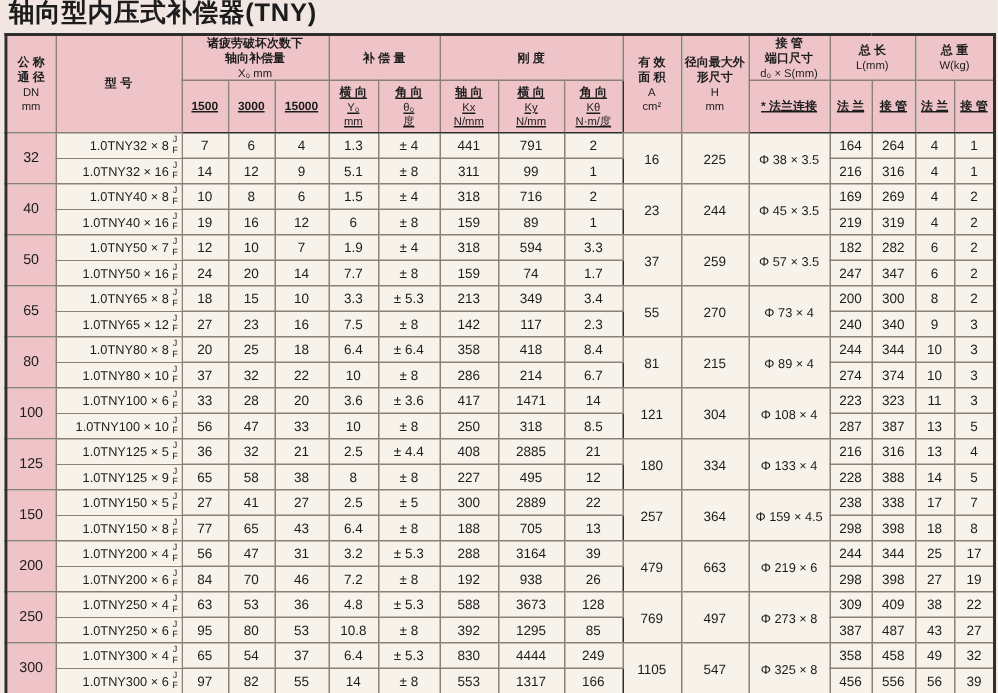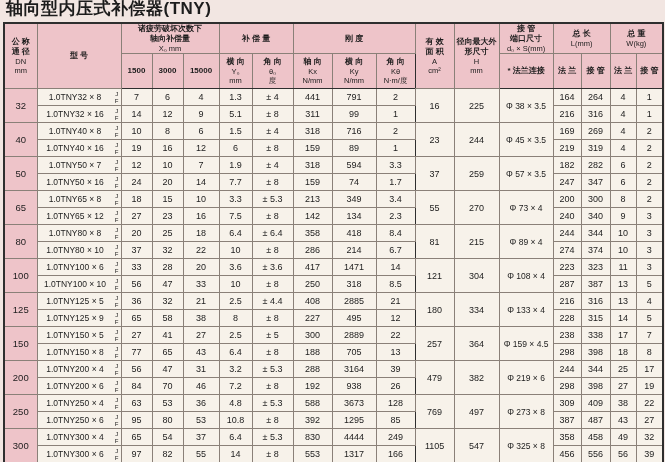--- a/index.html
+++ b/index.html
@@ -24,30 +24,30 @@
   .spec th,.spec td{
     border:1px solid #8a8078;
     padding:0;text-align:center;vertical-align:middle;
     overflow:hidden;white-space:nowrap;
   }
   .spec thead th{
     background:#eec4c9;
     font-weight:bold;font-size:8px;line-height:1.25;
   }
   .spec thead tr.h1 th{height:25px;}
-  .spec thead tr.h2 th{height:34px;}
+  .spec thead tr.h2 th{height:34px;text-decoration:underline;}
   .spec thead tr:last-child th{border-bottom:1.6px solid #2e2e2e;}
   .hl{display:block;}
   .unit{font-weight:normal;font-size:7.5px;}
   .spec td{font-size:9px;height:16px;background:#f7f2ea;}
   td.dn{background:#eec4c9;font-size:9.5px;}
   tr.gs td{border-top:1.6px solid #2e2e2e;}
   .bl{border-left:1.6px solid #2e2e2e !important;}
   td.model{position:relative;font-size:8.5px;}
-  td.model .mtext{display:inline-block;width:100%;text-align:center;padding-right:8px;box-sizing:border-box;}
+  td.model .mtext{display:inline-block;width:100%;text-align:right;padding-right:8px;box-sizing:border-box;}
   td.model .jf{
     position:absolute;right:2px;top:50%;transform:translateY(-50%);
     font-size:6px;line-height:1.05;text-align:center;
   }
   td.model .jf span{display:block;}
   td.port{font-size:8.5px;text-align:center;}
 </style>
 </head>
 <body>
 
@@ -300,21 +300,21 @@
         <td class="model"><span class="mtext">1.0TNY65 × 12</span><span class="jf">
             <span>J</span>
             <span>F</span>
           </span></td>
         <td class="bl">27</td>
         <td>23</td>
         <td>16</td>
         <td class="bl">7.5</td>
         <td>± 8</td>
         <td class="bl">142</td>
-        <td>134</td>
+        <td>117</td>
         <td>2.3</td>
         <td class="bl">240</td>
         <td>340</td>
         <td class="bl">9</td>
         <td>3</td>
       </tr>
       <tr class="gs">
         <td rowspan="2" class="dn">80</td>
         <td class="model"><span class="mtext">1.0TNY80 × 8</span><span class="jf">
             <span>J</span>
@@ -423,21 +423,21 @@
           </span></td>
         <td class="bl">65</td>
         <td>58</td>
         <td>38</td>
         <td class="bl">8</td>
         <td>± 8</td>
         <td class="bl">227</td>
         <td>495</td>
         <td>12</td>
         <td class="bl">228</td>
-        <td>315</td>
+        <td>388</td>
         <td class="bl">14</td>
         <td>5</td>
       </tr>
       <tr class="gs">
         <td rowspan="2" class="dn">150</td>
         <td class="model"><span class="mtext">1.0TNY150 × 5</span><span class="jf">
             <span>J</span>
             <span>F</span>
           </span></td>
         <td class="bl">27</td>
@@ -482,21 +482,21 @@
           </span></td>
         <td class="bl">56</td>
         <td>47</td>
         <td>31</td>
         <td class="bl">3.2</td>
         <td>± 5.3</td>
         <td class="bl">288</td>
         <td>3164</td>
         <td>39</td>
         <td rowspan="2" class="bl">479</td>
-        <td rowspan="2">382</td>
+        <td rowspan="2">663</td>
         <td rowspan="2" class="port">Φ 219 × 6</td>
         <td class="bl">244</td>
         <td>344</td>
         <td class="bl">25</td>
         <td>17</td>
       </tr>
       <tr>
         <td class="model"><span class="mtext">1.0TNY200 × 6</span><span class="jf">
             <span>J</span>
             <span>F</span>

